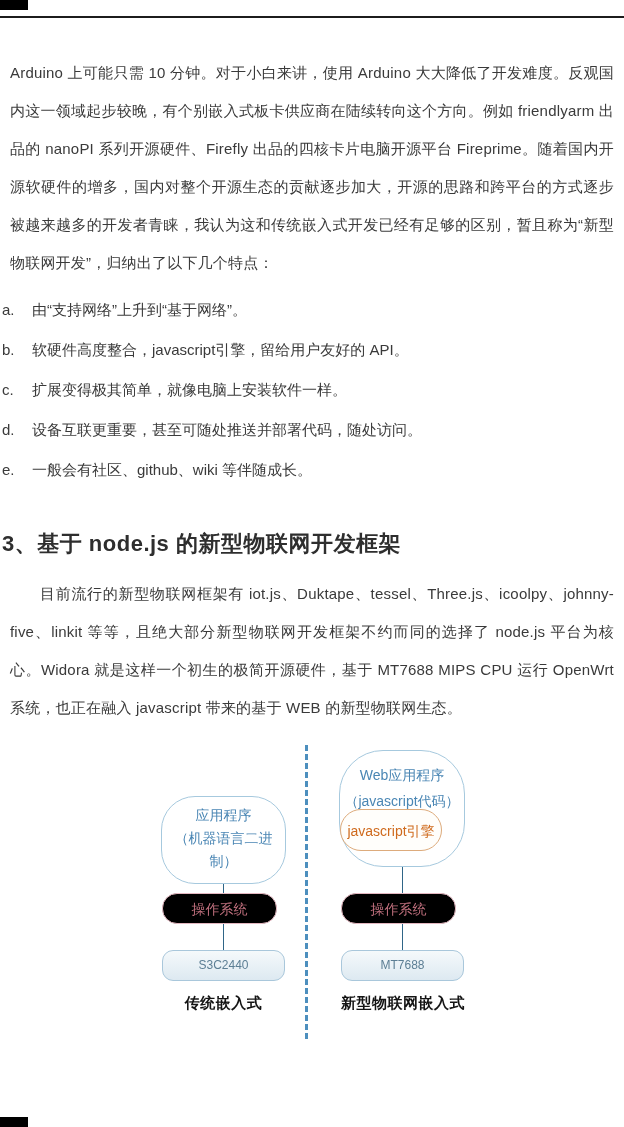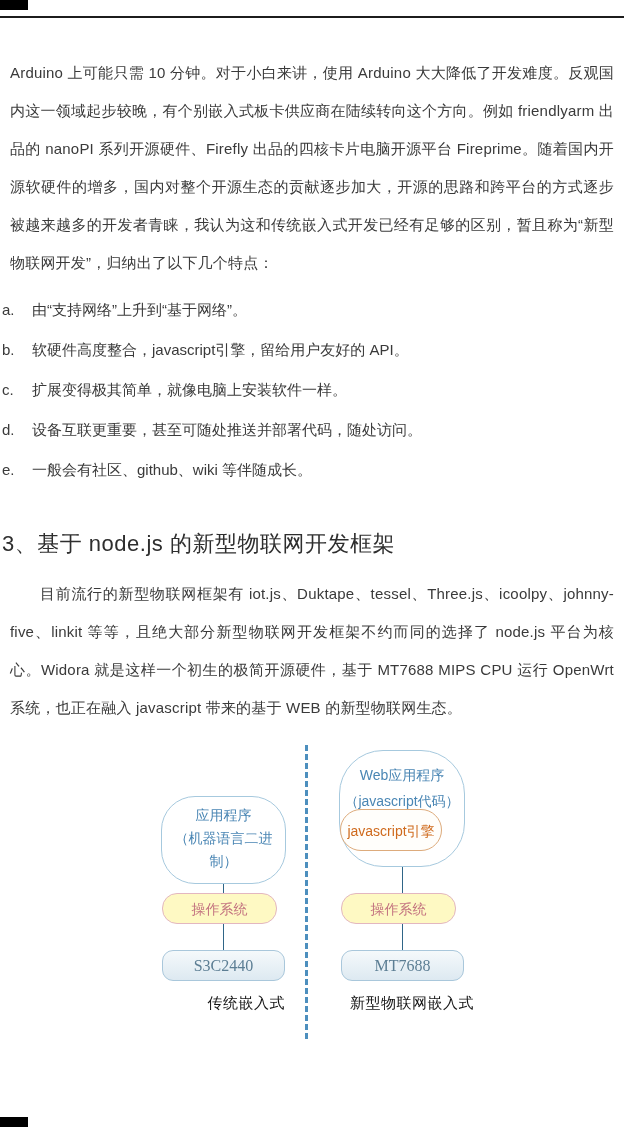--- a/index.html
+++ b/index.html
@@ -18,21 +18,21 @@
     font-size:15px; line-height:38px; text-align:justify;
     margin:8px; color:#3a3a3a; letter-spacing:0.2px;
   }
   .list { margin:9px 0 0 0; }
   .list-item { display:flex; font-size:15px; line-height:38px; color:#3a3a3a; margin-bottom:2px; }
   .li-label { width:30px; flex:0 0 30px; }
   .li-text { flex:1; }
 
   .heading {
     margin:40px 0 0 0; font-size:22px; line-height:30px;
-    font-weight:400; color:#2e2e2e; letter-spacing:0.5px;
+    font-weight:700; color:#2e2e2e; letter-spacing:0.5px;
   }
   .para.indent { text-indent:2em; margin-top:16px; }
 
   
   .diagram { position:relative; height:302px; margin-top:16px; }
   .divider {
     position:absolute; left:303px; top:2px; height:294px; width:0;
     border-left:3px dashed #4d8fbe;
   }
   .vline { position:absolute; width:1px; background:#2f6587; }
@@ -52,35 +52,35 @@
     border-radius:44px; padding-top:11px; line-height:26px;
   }
   .engine-pill {
     position:absolute; left:338px; top:66px; width:102px; height:42px;
     line-height:42px; border:1px solid #ddab7c; border-radius:21px;
     background:#fffefb; color:#cf6a1d; font-size:14px; text-align:center;
     box-sizing:border-box;
   }
   .os-box {
     position:absolute; top:150px; width:115px; height:31px; line-height:31px;
-    background:#fef9c3; border:1px solid #e3b7c0; border-radius:15px;
+    background:#000000; border:1px solid #e3b7c0; border-radius:15px;
     color:#c2717f; font-size:14px; text-align:center; box-sizing:border-box;
   }
   .os-box.left  { left:160px; }
   .os-box.right { left:339px; }
   .chip-box {
     position:absolute; top:207px; width:123px; height:31px; line-height:29px;
     background:linear-gradient(#f5f9fb,#dde9f1); border:1px solid #a9c7db;
-    border-radius:11px; color:#5c7e94; font-size:16px; text-align:center;
-    font-family:Liberation Serif, serif; box-sizing:border-box;
+    border-radius:11px; color:#5c7e94; font-size:12px; text-align:center;
+    font-family:Liberation Sans, sans-serif; box-sizing:border-box;
   }
   .chip-box.left  { left:160px; }
   .chip-box.right { left:339px; }
   .caption {
-    position:absolute; top:251px; text-align:right; font-weight:normal;
+    position:absolute; top:251px; text-align:center; font-weight:bold;
     font-size:15px; color:#141414; letter-spacing:0.5px;
   }
   .caption.left  { left:160px; width:123px; }
   .caption.right { left:330px; width:142px; }
 </style>
 </head>
 <body>
 
 <div class="corner-mark top"></div>
 <div class="top-rule"></div>

